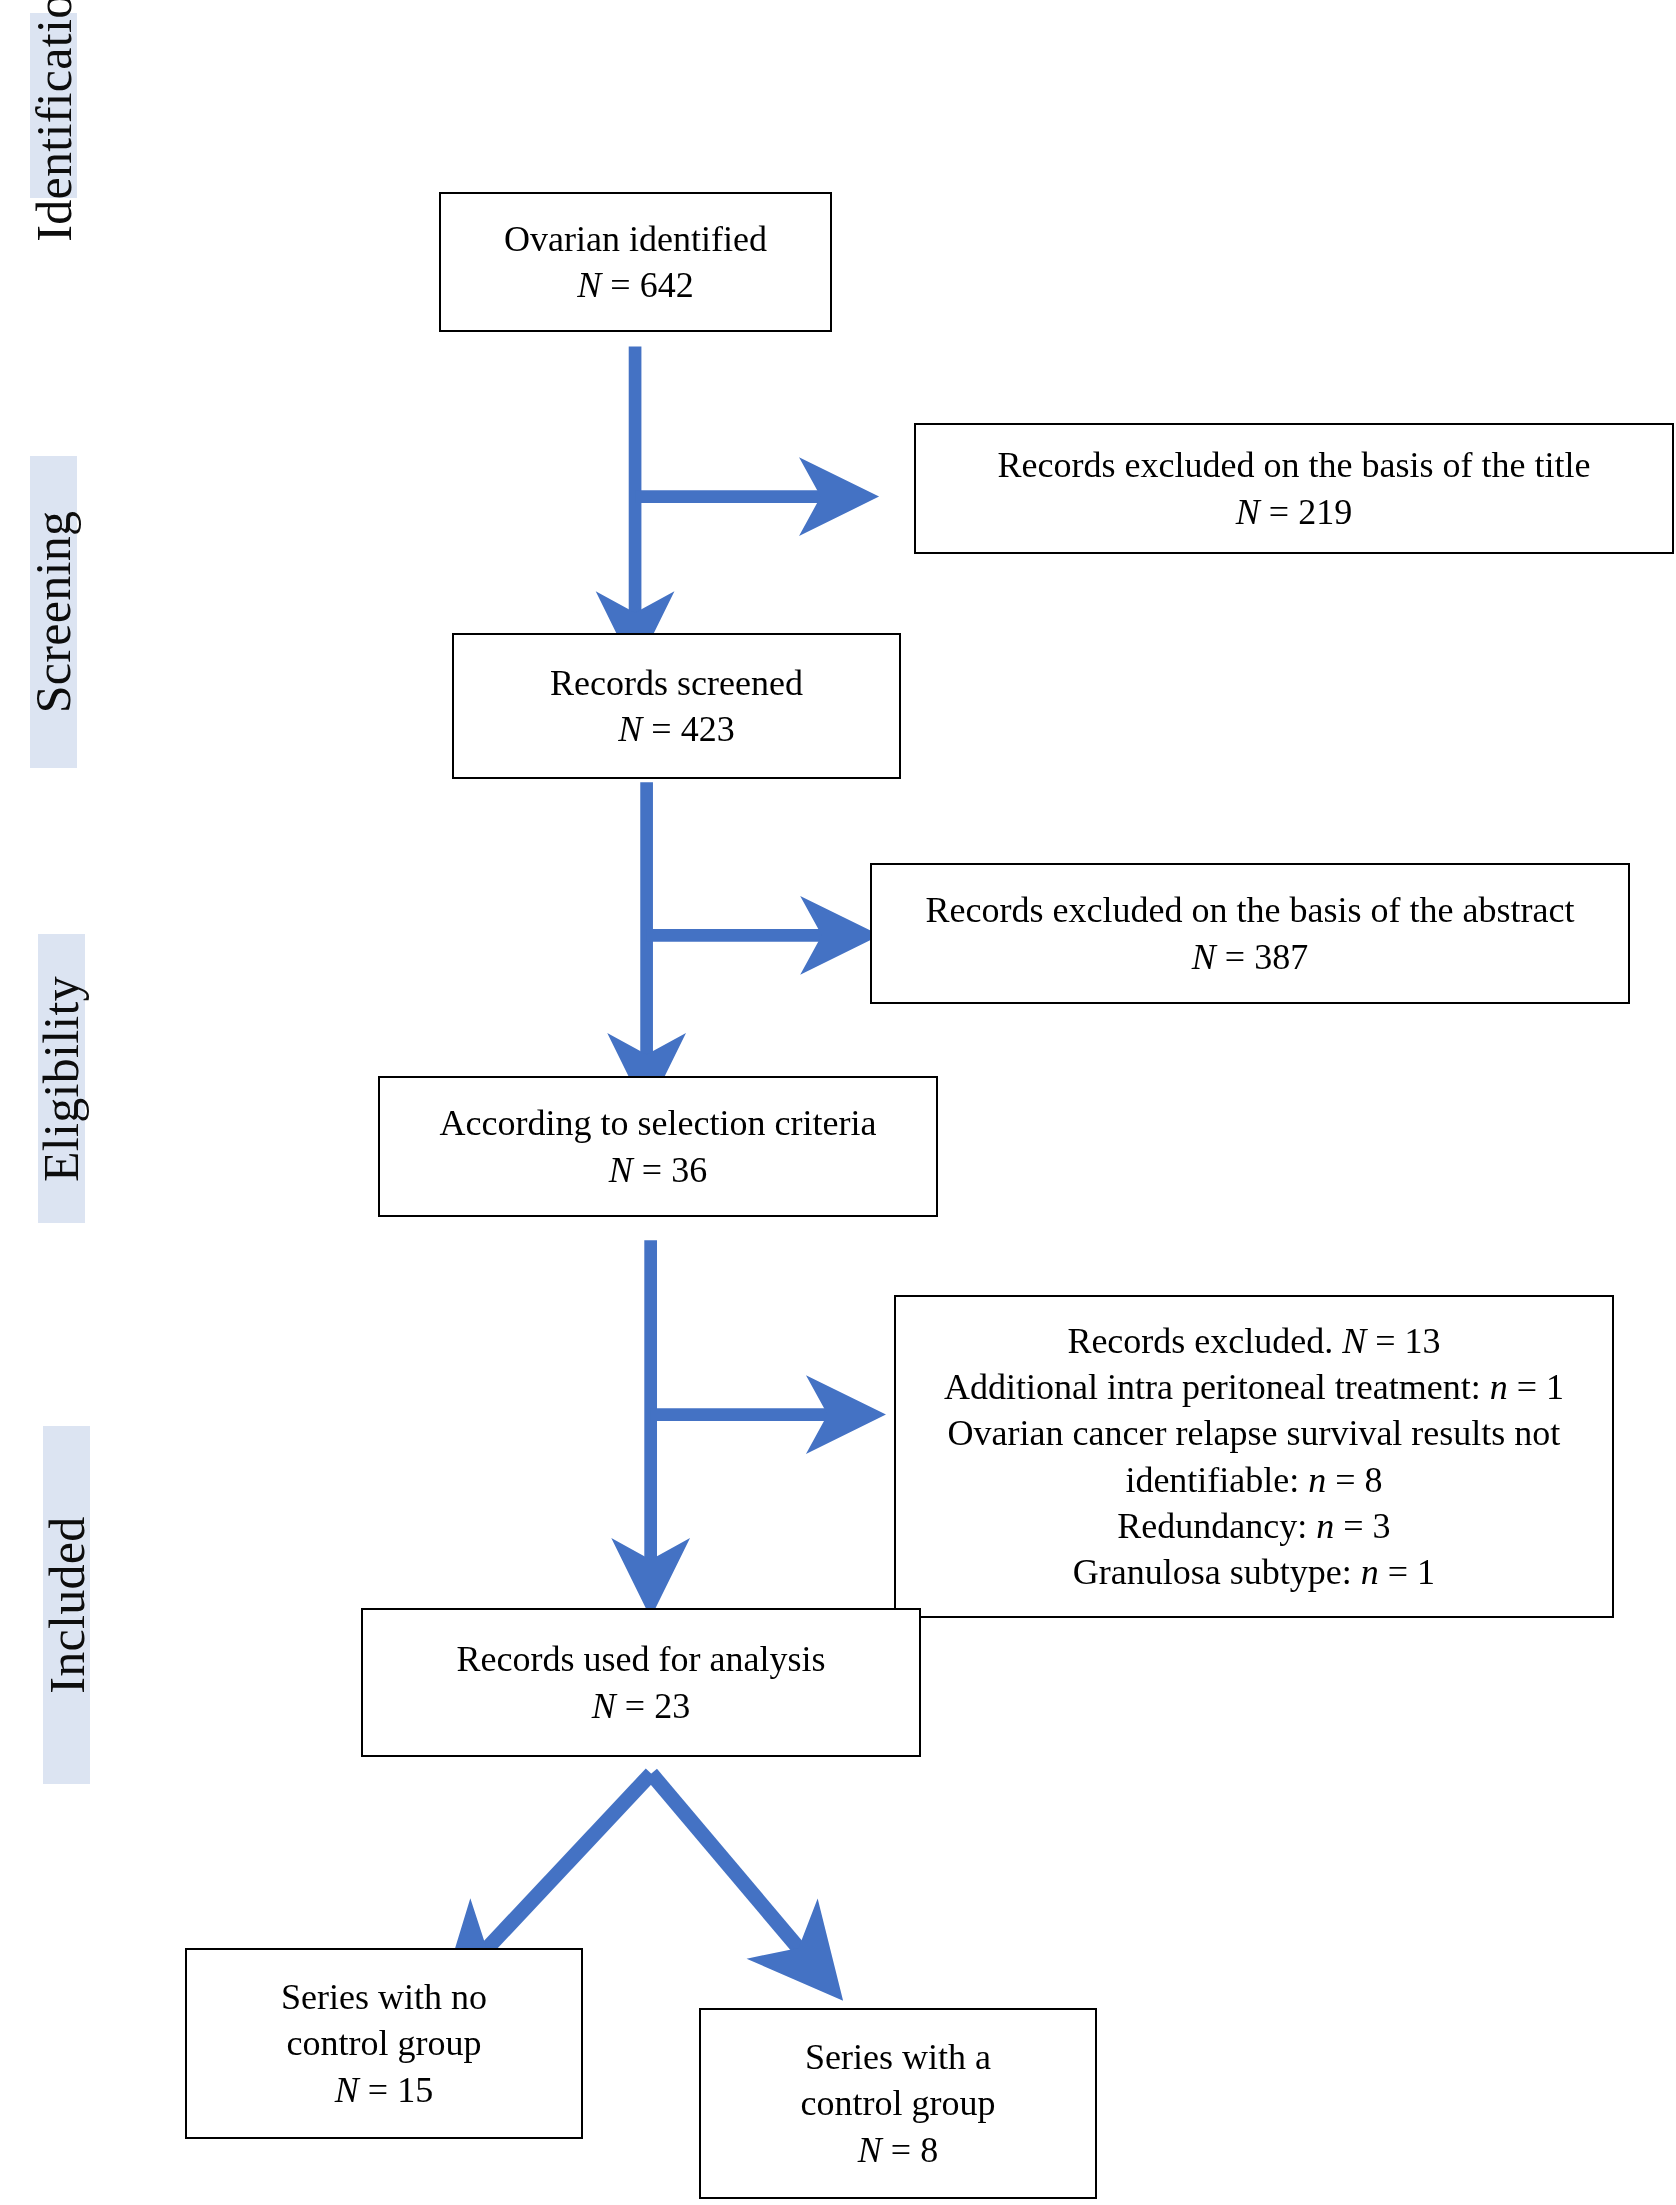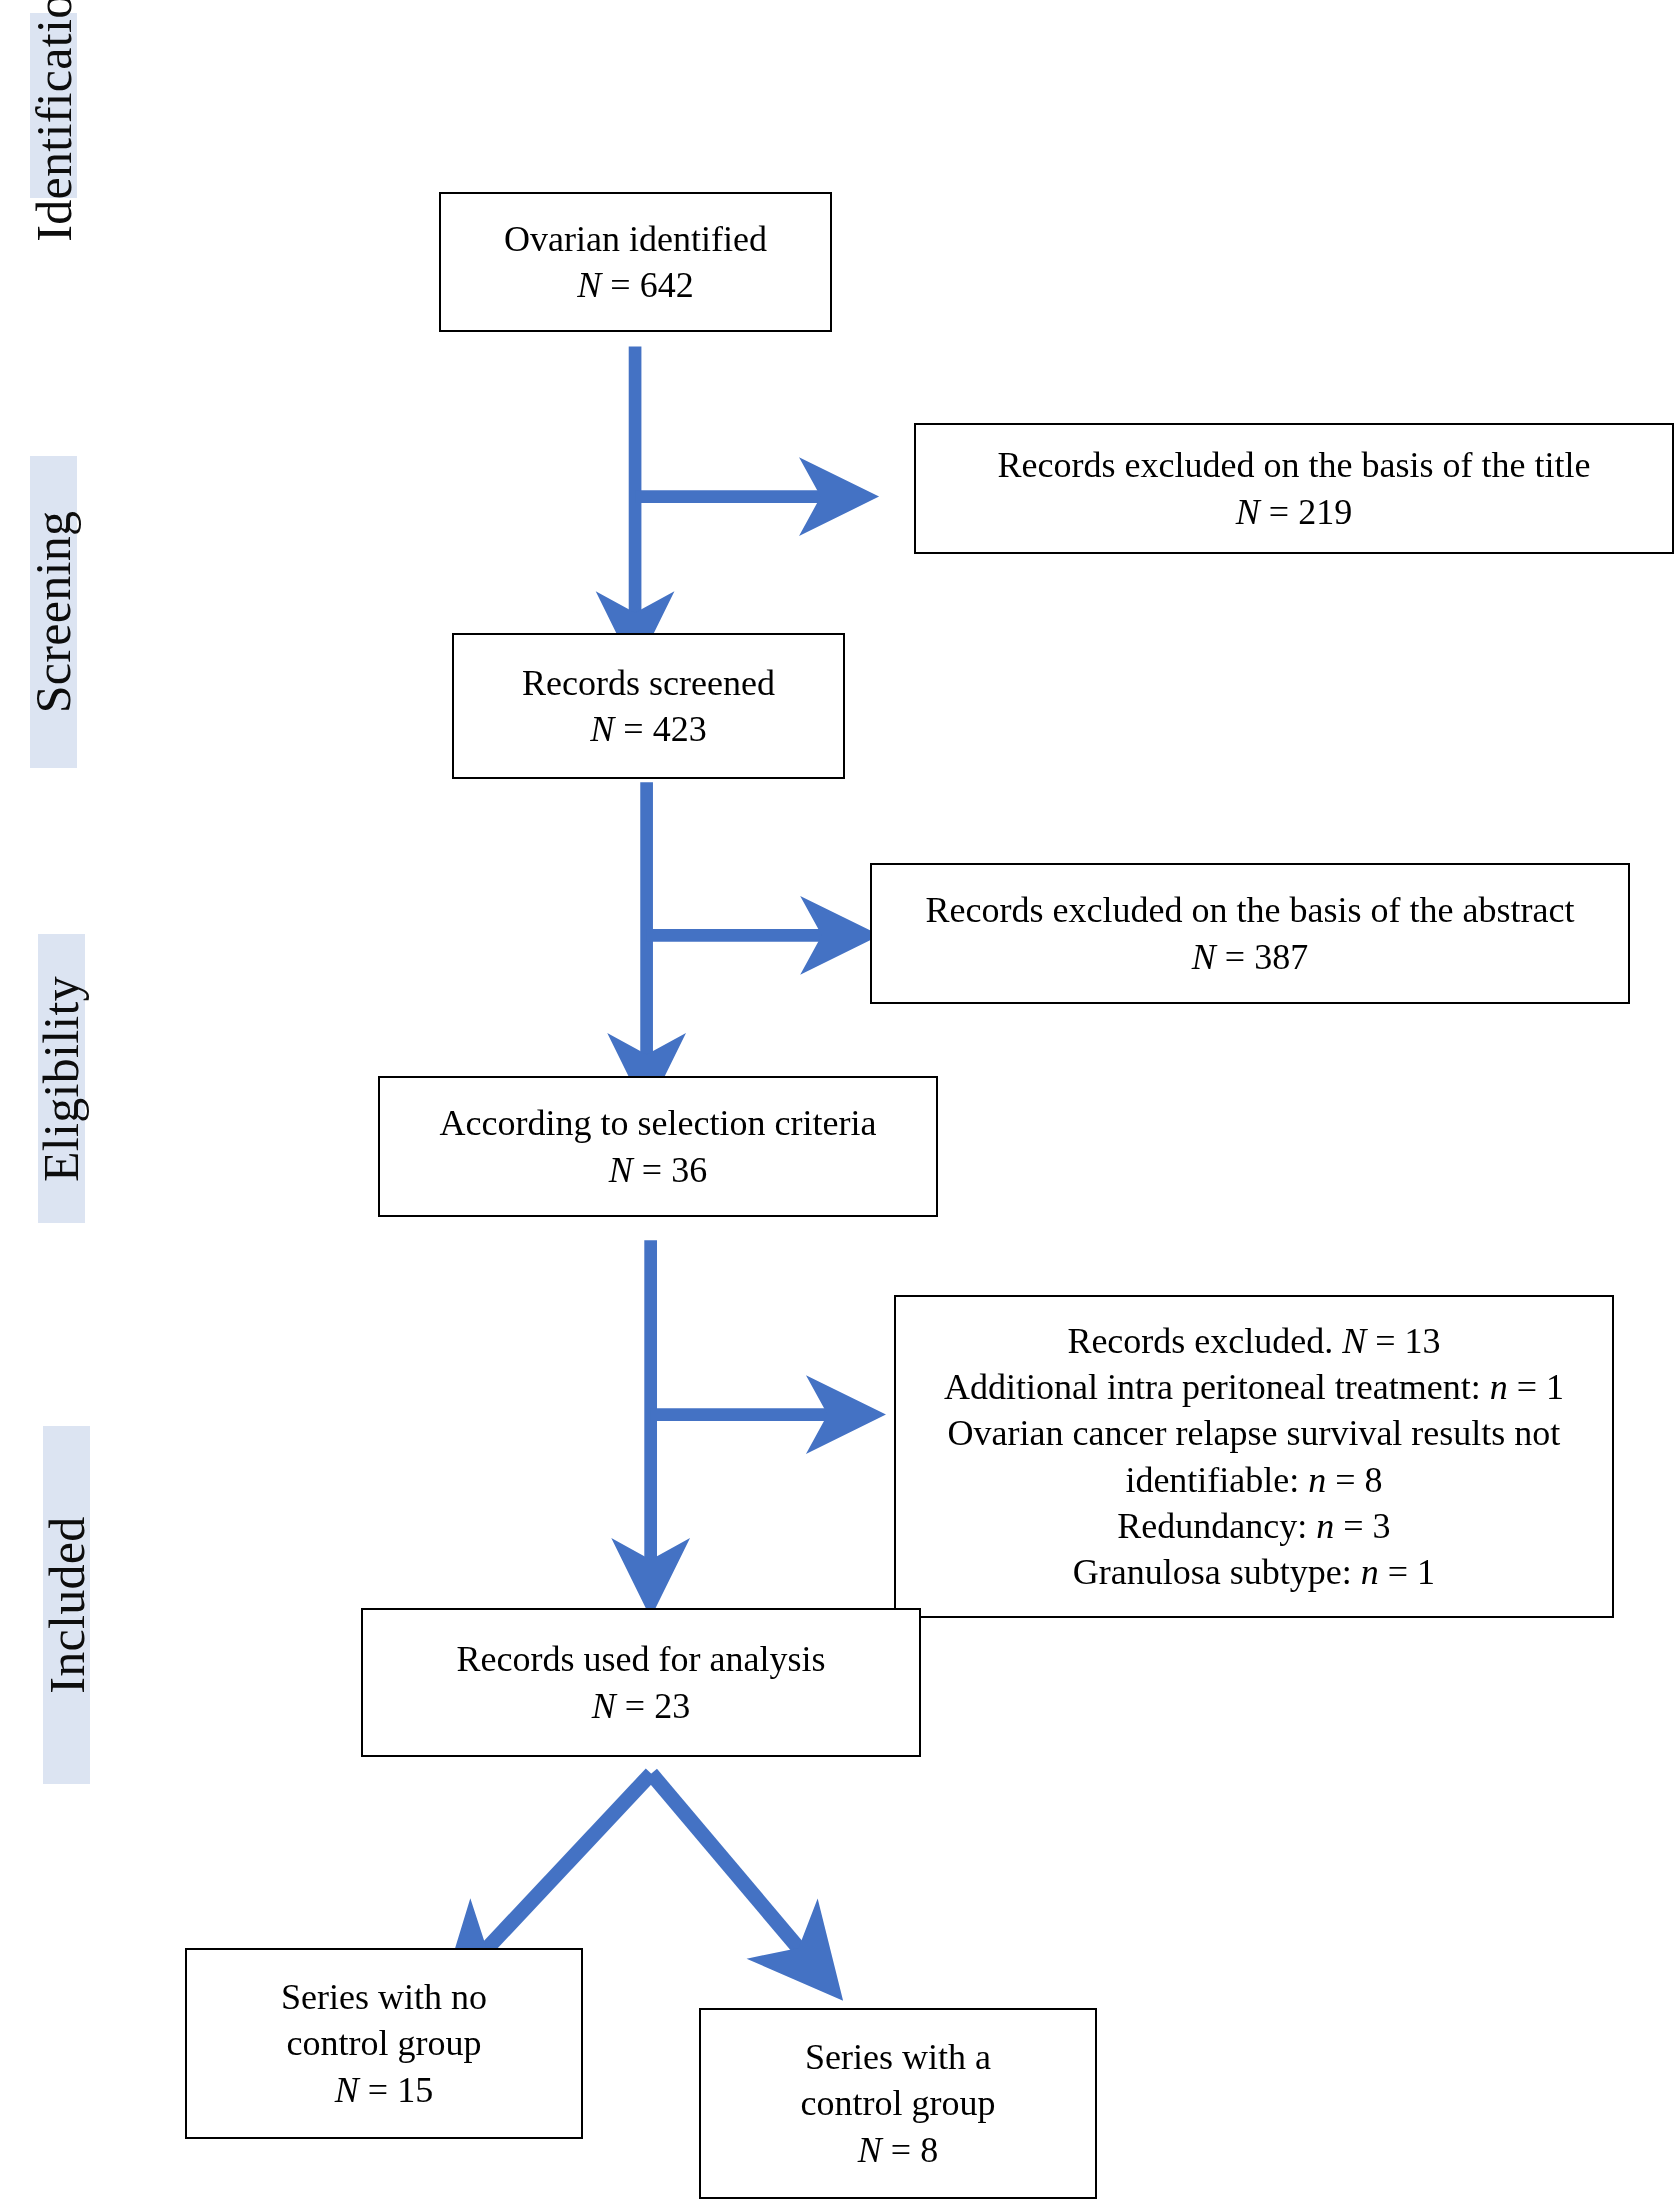--- a/index.html
+++ b/index.html
@@ -86,21 +86,21 @@
   </div>
 
   <div class="fbox" style="left:870px;top:423px;width:760px;height:131px;margin-left:44px;">
     <div class="ln">Records excluded on the basis of the title</div>
     <div class="ln">
       <span class="ital">N</span>
       <span>= 219</span>
     </div>
   </div>
 
-  <div class="fbox" style="left:452px;top:633px;width:393px;height:146px;">
+  <div class="fbox" style="left:452px;top:633px;width:449px;height:146px;">
     <div class="ln">Records screened</div>
     <div class="ln">
       <span class="ital">N</span>
       <span>= 423</span>
     </div>
   </div>
 
   <div class="fbox" style="left:870px;top:863px;width:760px;height:141px;">
     <div class="ln">Records excluded on the basis of the abstract</div>
     <div class="ln">

